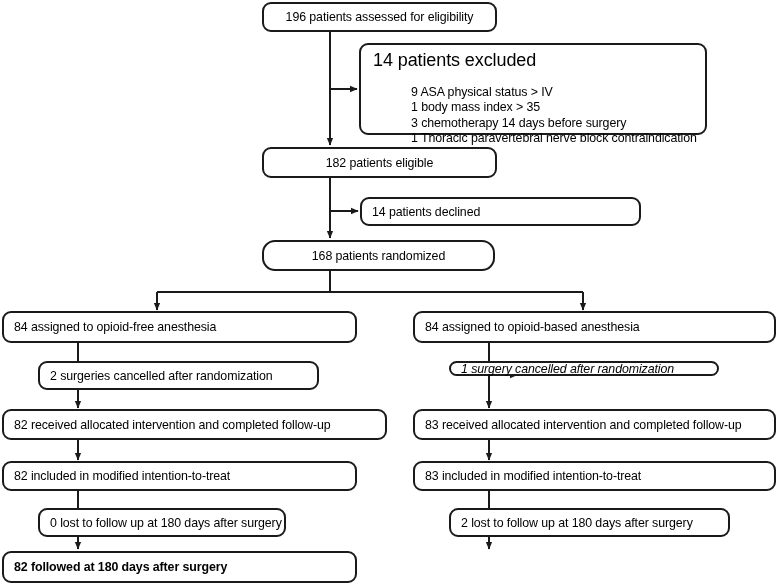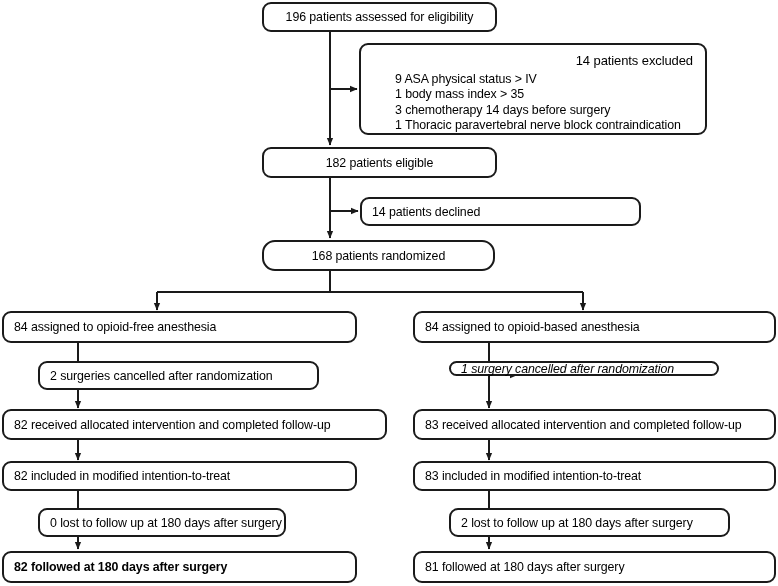--- a/index.html
+++ b/index.html
@@ -37,28 +37,27 @@
   }
   .box.center{justify-content:center;}
   .box.left{justify-content:flex-start;}
   .box .txt{padding:0 10px;white-space:nowrap;}
   .box.multiline{
     display:block;
     padding:8px 12px;
   }
   .box.multiline .hdr{
     white-space:nowrap;
-    font-size:13px;
+    font-size:18px;
     line-height:15.5px;
     margin-bottom:3px;
-    text-align:right;
   }
   .box.multiline ul{
     list-style:none;
-    margin:0;
+    margin:16px;
     padding:0 0 0 22px;
   }
   .box.multiline li{
     white-space:nowrap;
     font-size:12.4px;
     line-height:15.5px;
   }
 </style>
 </head>
 <body>
@@ -165,17 +164,14 @@
   </div>
 
   <div class="box left" style="left:413px;top:461px;width:363px;height:30px;">
     <span class="txt">83 included in modified intention-to-treat</span>
   </div>
 
   <div class="box left" style="left:449px;top:508px;width:281px;height:29px;">
     <span class="txt">2 lost to follow up at 180 days after surgery</span>
   </div>
 
-  <div class="box left" style="left:413px;top:551px;width:363px;height:32px;">
-    <span class="txt">81 followed at 180 days after surgery</span>
-  </div>
 
 </div>
 
 </body></html>

